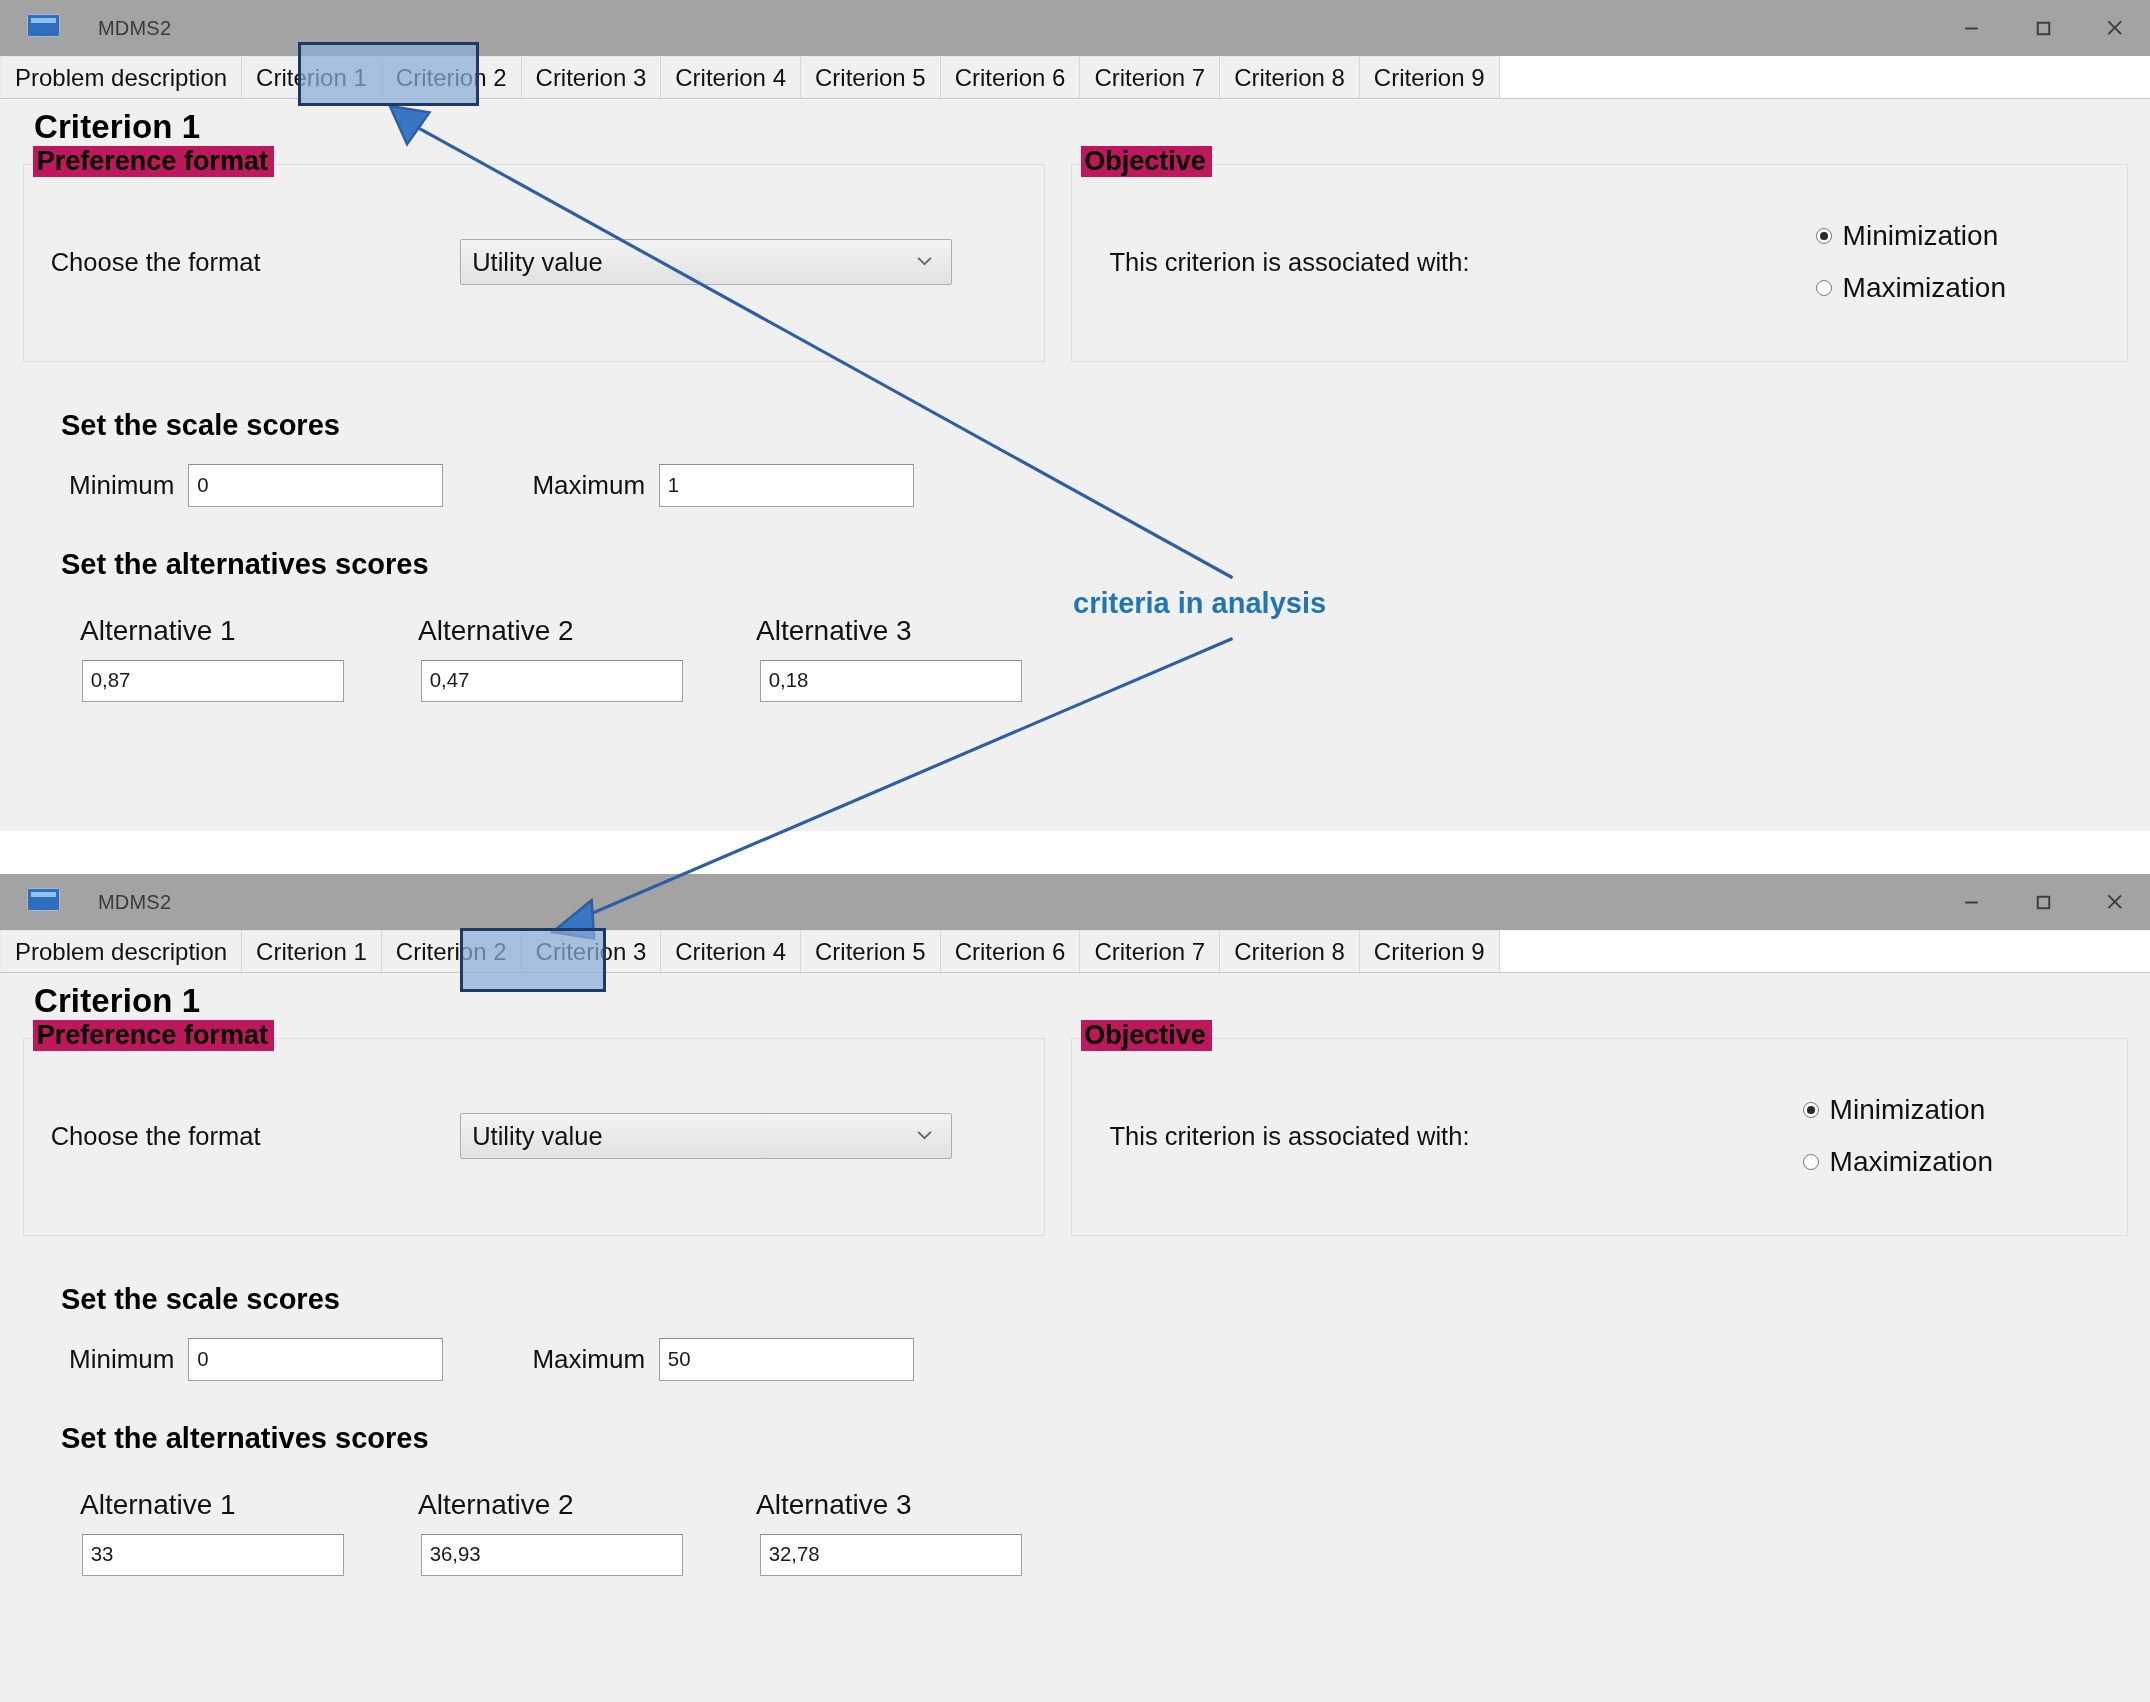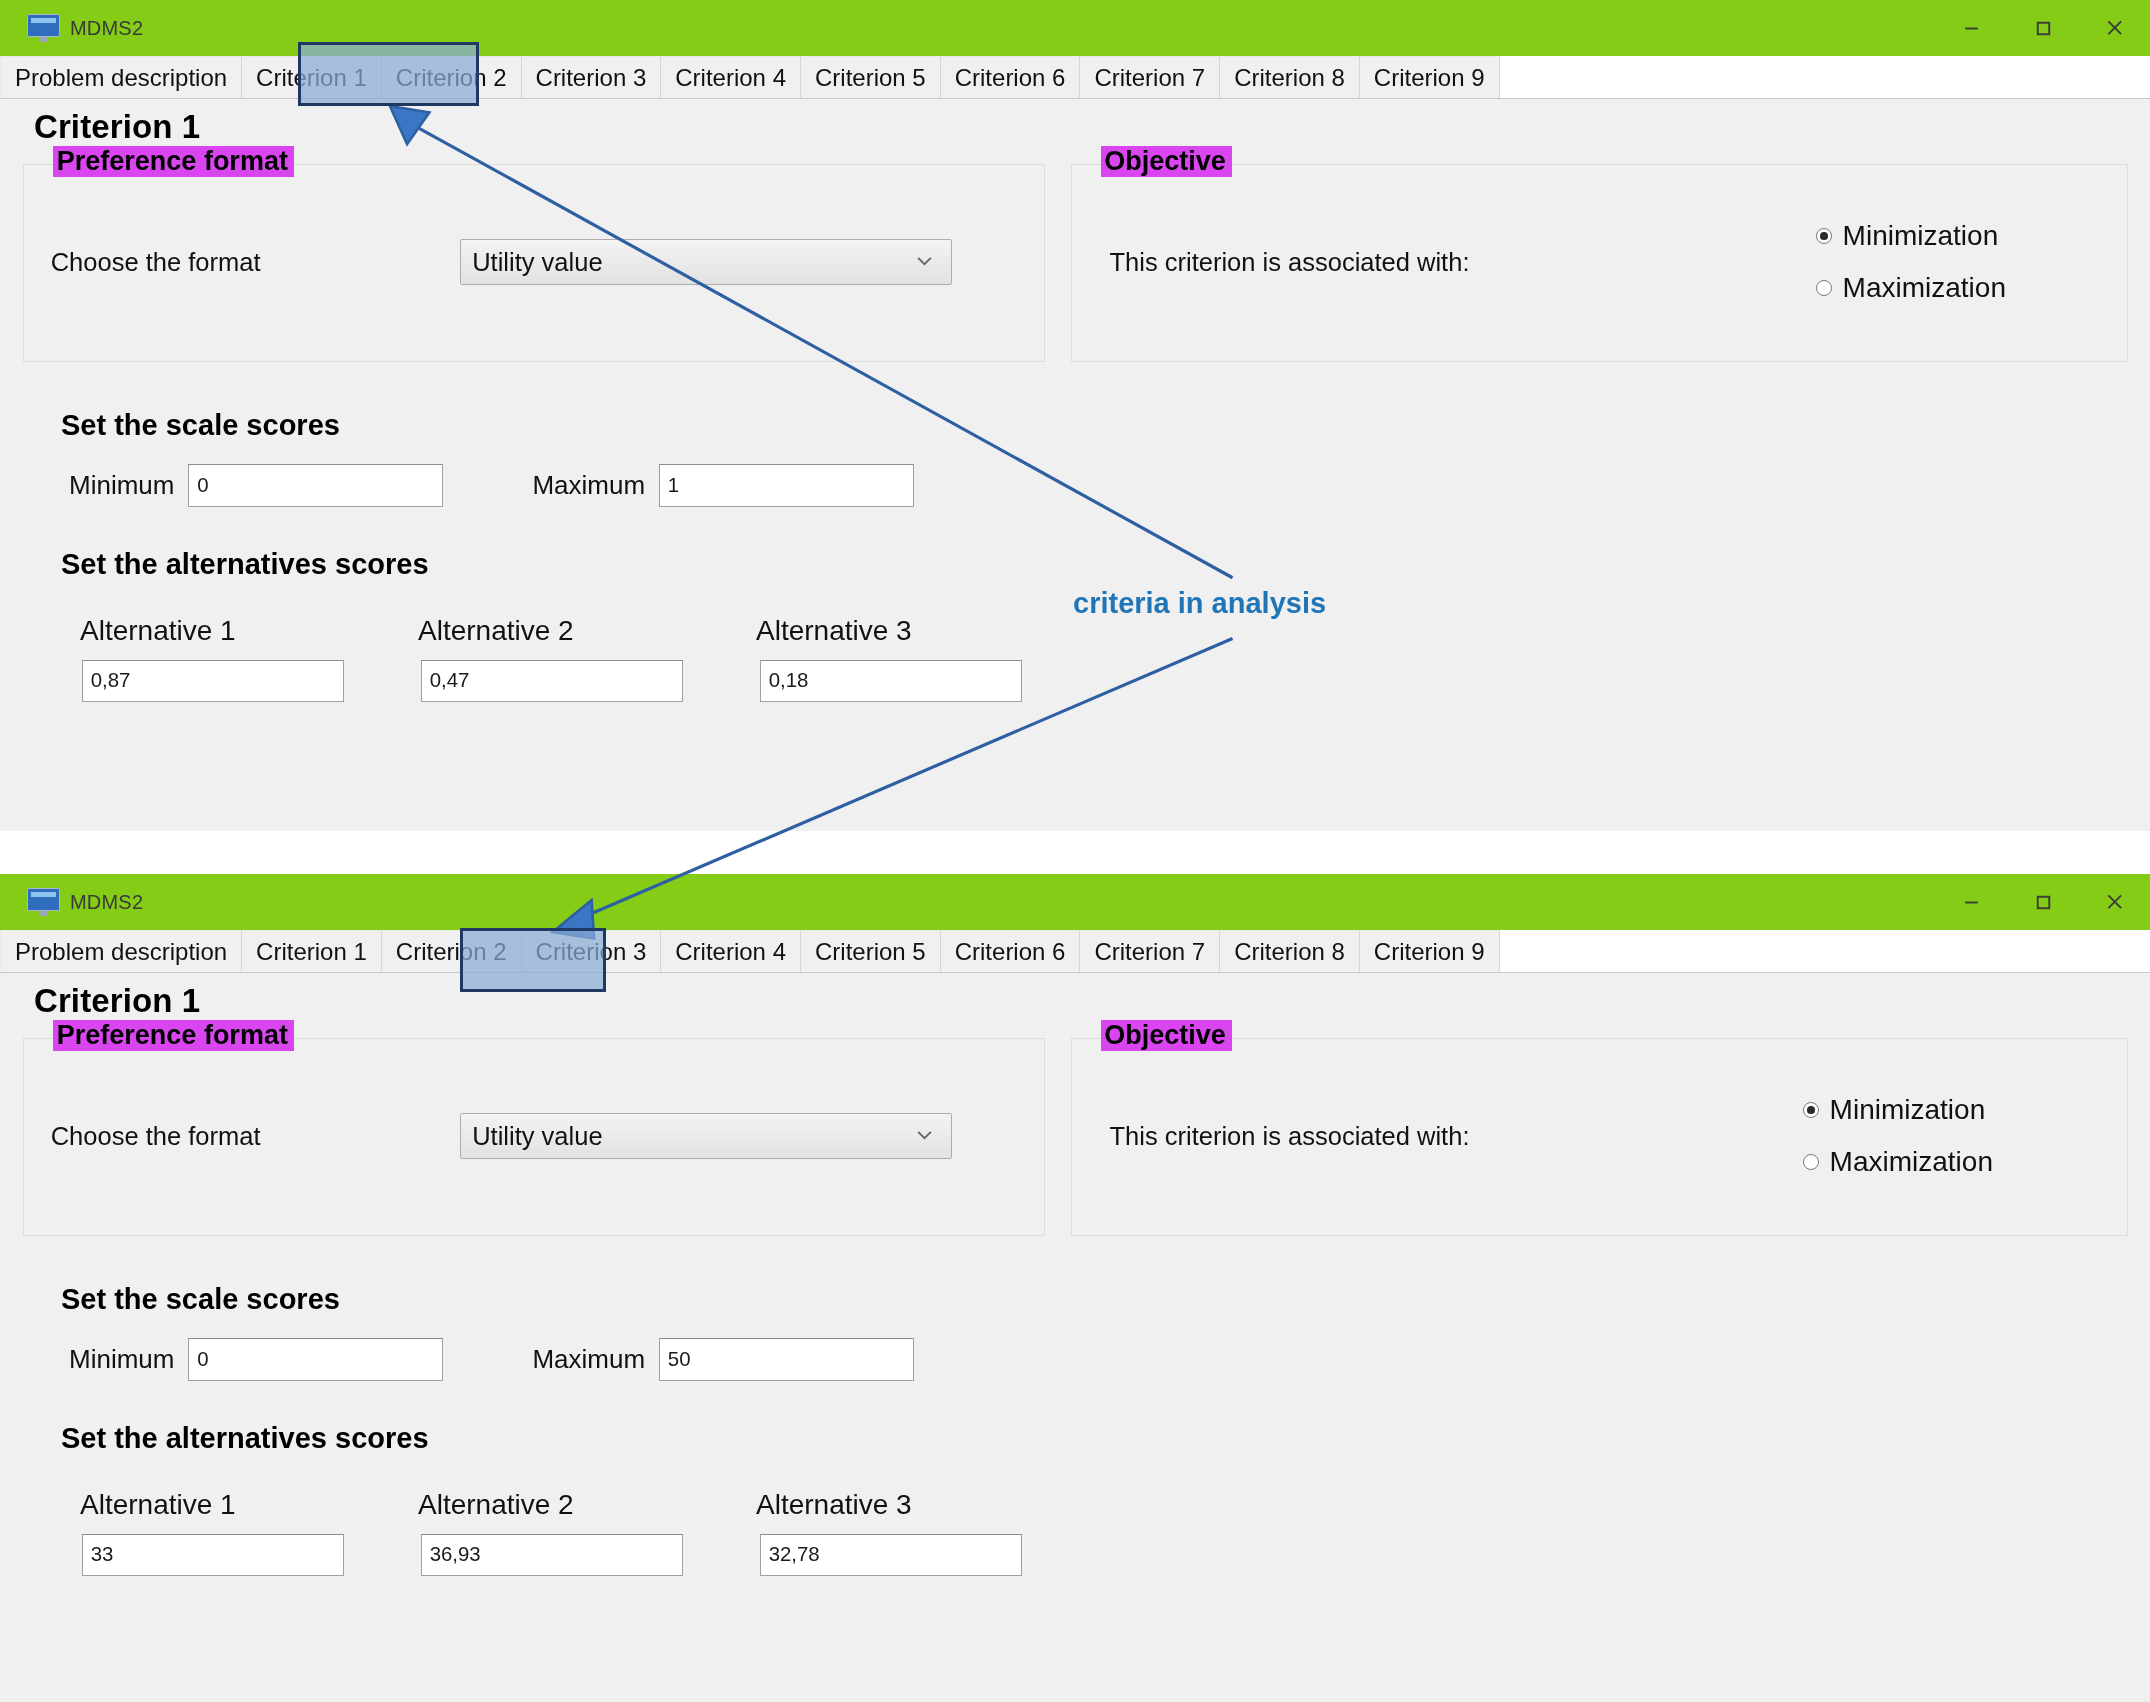--- a/index.html
+++ b/index.html
@@ -11,22 +11,22 @@
     overflow:hidden;
     -webkit-font-smoothing:antialiased;
   }
 
   
   .window{position:absolute;left:0;width:2151px;background:#ffffff;}
   #window-top{top:0;height:830px;}
   #window-bottom{top:874px;height:829px;}
 
   .titlebar{
-    position:relative;height:56px;background:#84cc16;
-    display:flex;align-items:center;
+    position:relative;height:56px;background:#a3a3a3;
+    display:flex;align-items:center;gap:28px;
   }
   .app-icon{
     margin-left:27px;width:34px;height:29px;position:relative;flex:0 0 auto;
   }
   .app-icon .screen{
     position:absolute;left:0;top:0;width:33px;height:23px;
     background:#2f6ebc;border:1.9px solid #a9b8c9;border-radius:1.9px;
     box-sizing:border-box;
   }
   .app-icon .screen:after{
@@ -88,22 +88,22 @@
     box-sizing:border-box;
   }
   .groupbox{
     position:relative;
     border:1.3px solid #dddddd;
     background:#f0f0f0;
     box-sizing:border-box;
     padding:22px 19px 24px 19px;
   }
   .groupbox > .gb-title{
-    position:absolute;top:-19px;left:29px;
-    background:#d946ef;padding:0 6.4px 0 3.8px;
+    position:absolute;top:-19px;left:9px;
+    background:#be185d;padding:0 6.4px 0 3.8px;
     font-size:27px;font-weight:bold;color:#000;white-space:nowrap;
   }
   #gb-preference{flex:0 0 1022px;height:198px;}
   #gb-objective{flex:1 1 auto;height:198px;}
 
   .form-row{display:flex;align-items:center;height:100%;}
   .field-label{font-size:25.5px;color:#111;}
   #choose-format-label{margin-left:7.7px;width:409px;}
 
   

